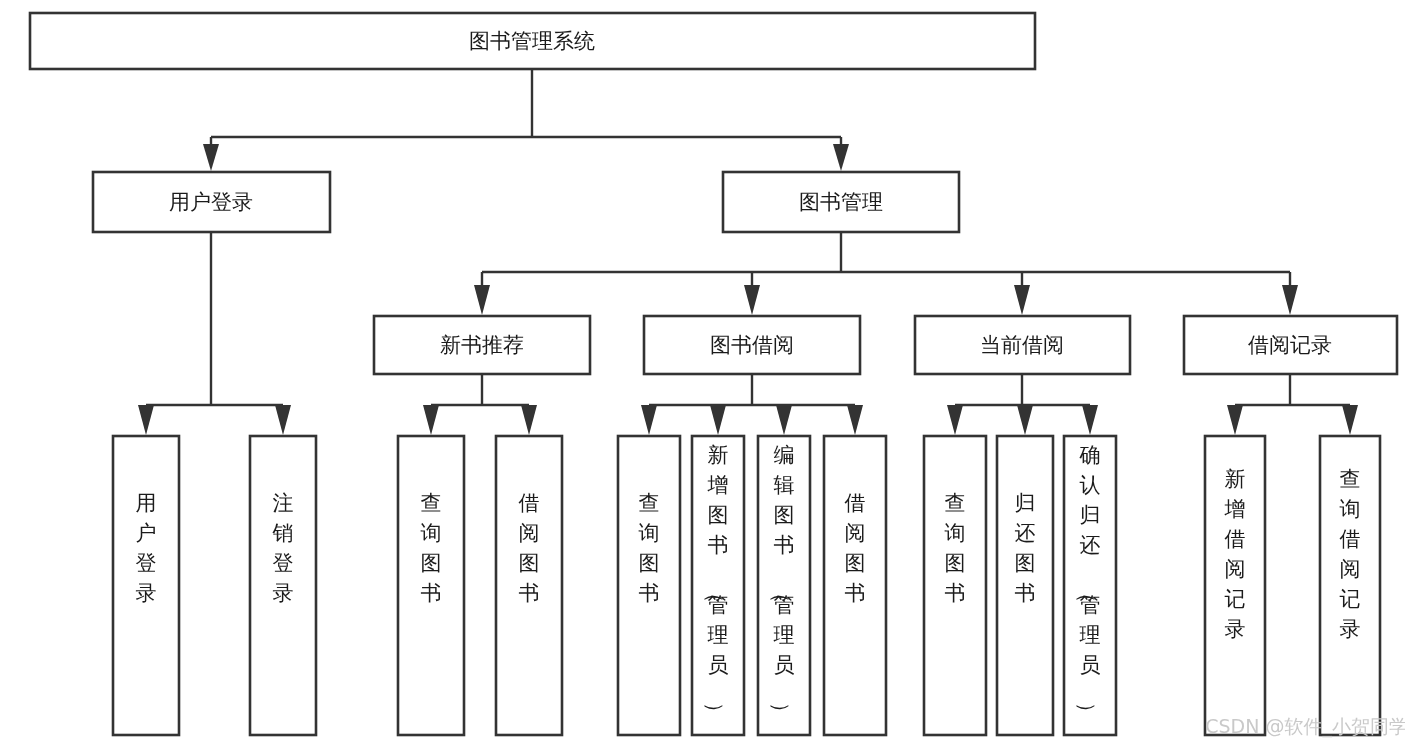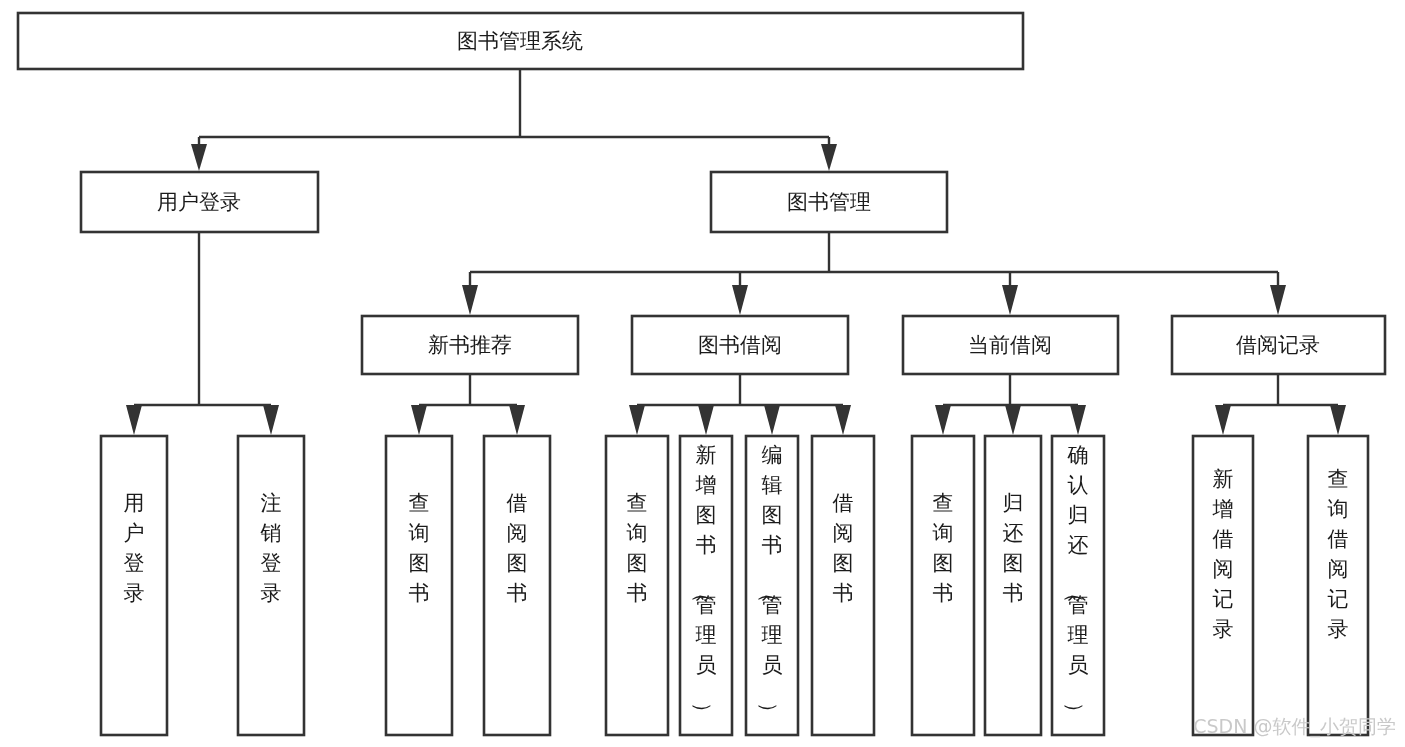--- a/index.html
+++ b/index.html
@@ -9,21 +9,21 @@
   }
   body {
     width: 1405px;
     height: 747px;
     font-family: "DejaVu Sans", "Liberation Sans", sans-serif;
     overflow: hidden;
     position: relative;
   }
   #diagram-root {
     position: absolute;
-    left: 0;
+    left: 12px;
     top: 0;
     width: 1264px;
     height: 747px;
   }
   svg#tree-svg {
     display: block;
     width: 1405px;
     height: 747px;
   }
   .node-box {

